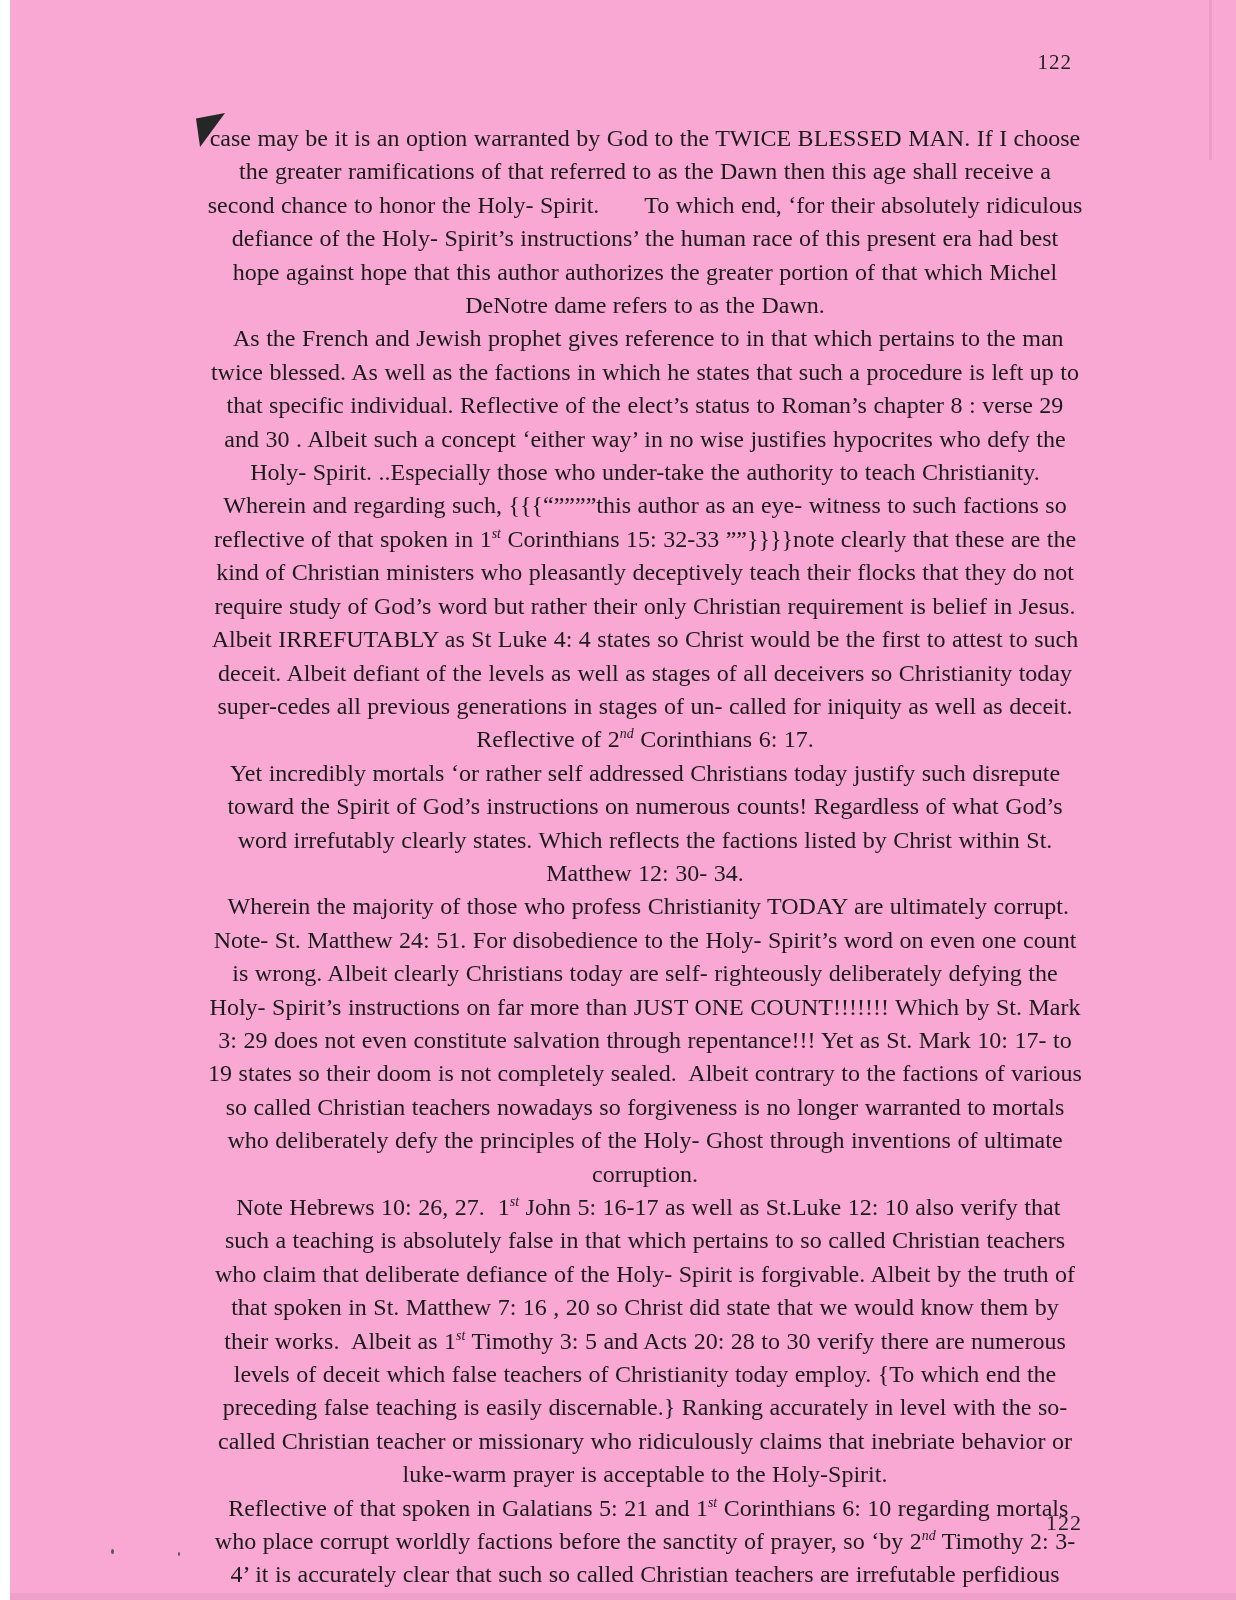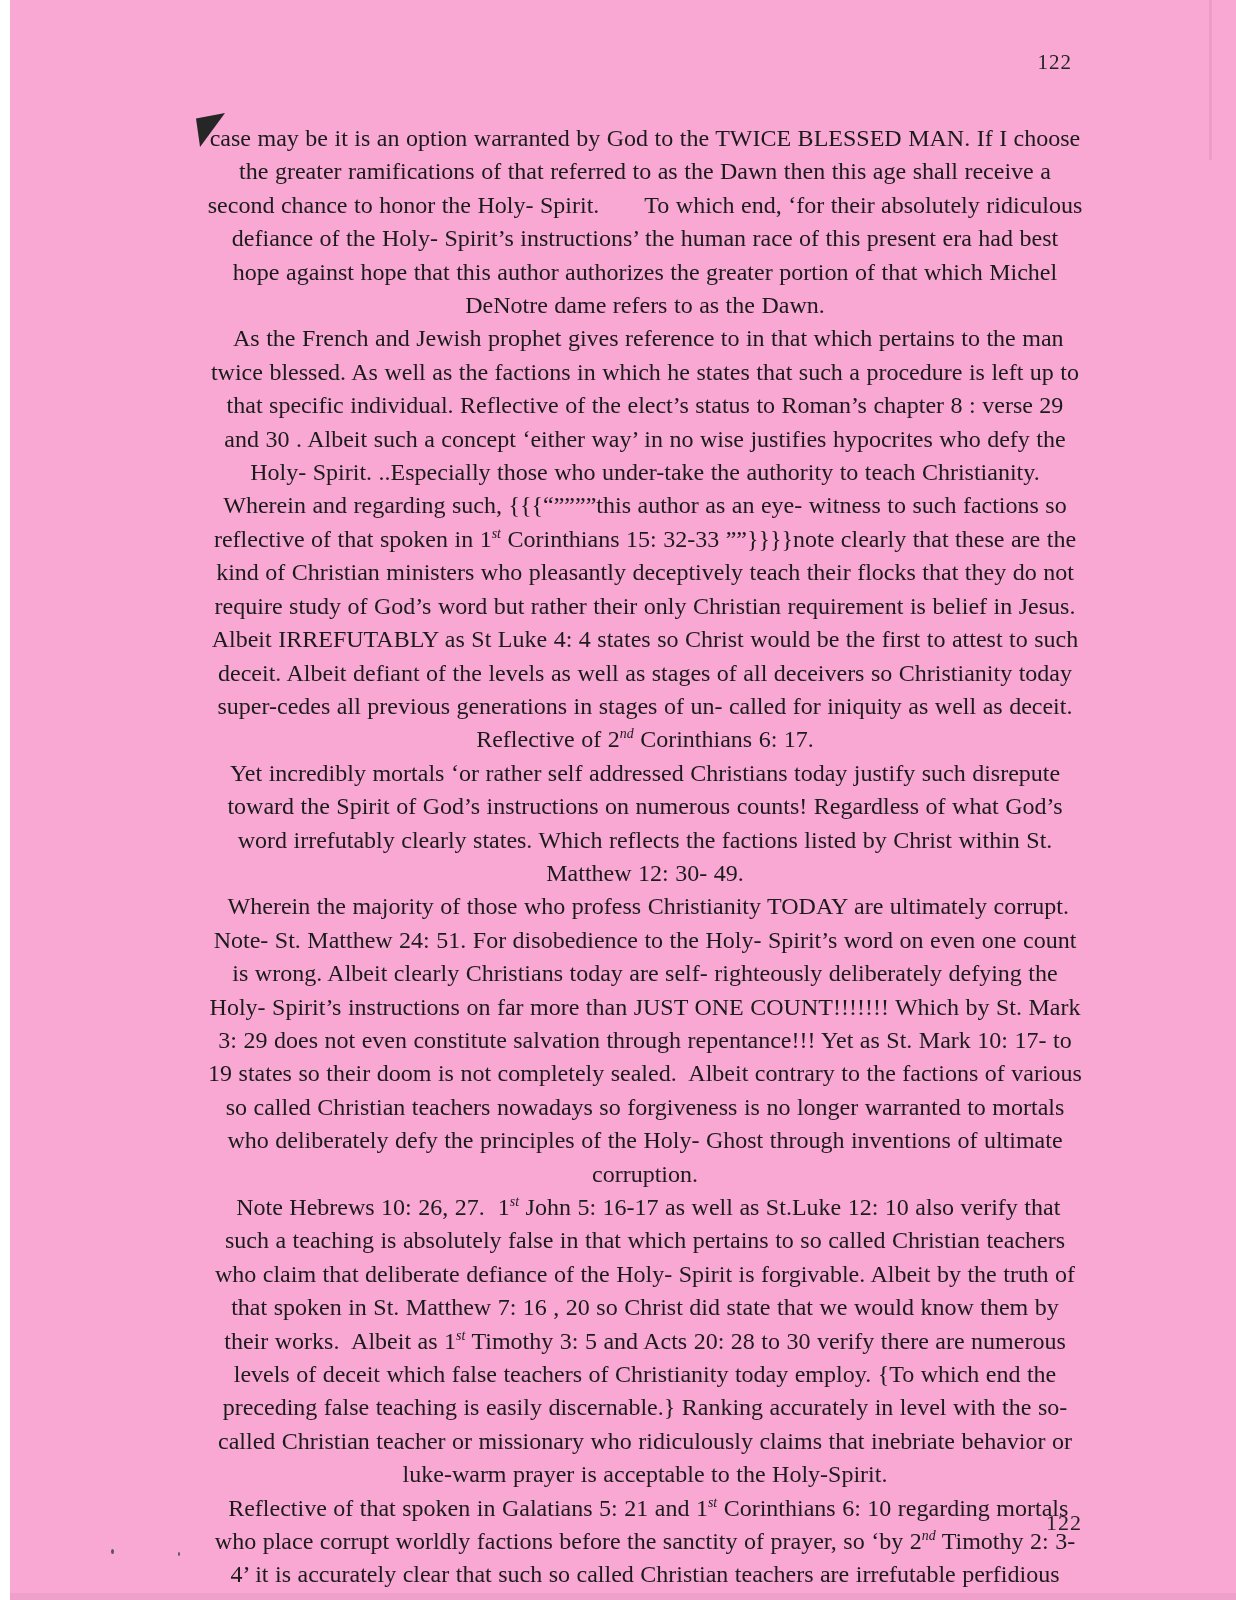--- a/index.html
+++ b/index.html
@@ -92,21 +92,21 @@
 
 <div class="page">
 
   <div class="page-num top">122</div>
 
   <div class="triangle-mark"></div>
 
   <div class="text-block">
     <p><span>case may be it is an option warranted by God to the TWICE BLESSED MAN. If I choose the greater ramifications of that referred to as the Dawn then this age shall receive a second chance to honor the Holy- Spirit.       To which end, ‘for their absolutely ridiculous defiance of the Holy- Spirit’s instructions’ the human race of this present era had best hope against hope that this author authorizes the greater portion of that which Michel DeNotre dame refers to as the Dawn.</span></p>
     <p><span> As the French and Jewish prophet gives reference to in that which pertains to the man twice blessed. As well as the factions in which he states that such a procedure is left up to that specific individual. Reflective of the elect’s status to Roman’s chapter 8 : verse 29 and 30 . Albeit such a concept ‘either way’ in no wise justifies hypocrites who defy the Holy- Spirit. ..Especially those who under-take the authority to teach Christianity. Wherein and regarding such, {{{“””””this author as an eye- witness to such factions so reflective of that spoken in 1</span><sup>st</sup><span> Corinthians 15: 32-33 ””}}}}note clearly that these are the kind of Christian ministers who pleasantly deceptively teach their flocks that they do not require study of God’s word but rather their only Christian requirement is belief in Jesus. Albeit IRREFUTABLY as St Luke 4: 4 states so Christ would be the first to attest to such deceit. Albeit defiant of the levels as well as stages of all deceivers so Christianity today super-cedes all previous generations in stages of un- called for iniquity as well as deceit. Reflective of 2</span><sup>nd</sup><span> Corinthians 6: 17.</span></p>
-    <p><span>Yet incredibly mortals ‘or rather self addressed Christians today justify such disrepute toward the Spirit of God’s instructions on numerous counts! Regardless of what God’s word irrefutably clearly states. Which reflects the factions listed by Christ within St. Matthew 12: 30- 49.</span></p>
+    <p><span>Yet incredibly mortals ‘or rather self addressed Christians today justify such disrepute toward the Spirit of God’s instructions on numerous counts! Regardless of what God’s word irrefutably clearly states. Which reflects the factions listed by Christ within St. Matthew 12: 30- 34.</span></p>
     <p><span> Wherein the majority of those who profess Christianity TODAY are ultimately corrupt. Note- St. Matthew 24: 51. For disobedience to the Holy- Spirit’s word on even one count is wrong. Albeit clearly Christians today are self- righteously deliberately defying the Holy- Spirit’s instructions on far more than JUST ONE COUNT!!!!!!! Which by St. Mark 3: 29 does not even constitute salvation through repentance!!! Yet as St. Mark 10: 17- to 19 states so their doom is not completely sealed.  Albeit contrary to the factions of various so called Christian teachers nowadays so forgiveness is no longer warranted to mortals who deliberately defy the principles of the Holy- Ghost through inventions of ultimate corruption.</span></p>
     <p><span> Note Hebrews 10: 26, 27.  1</span><sup>st</sup><span> John 5: 16-17 as well as St.Luke 12: 10 also verify that such a teaching is absolutely false in that which pertains to so called Christian teachers who claim that deliberate defiance of the Holy- Spirit is forgivable. Albeit by the truth of that spoken in St. Matthew 7: 16 , 20 so Christ did state that we would know them by their works.  Albeit as 1</span><sup>st</sup><span> Timothy 3: 5 and Acts 20: 28 to 30 verify there are numerous levels of deceit which false teachers of Christianity today employ. {To which end the preceding false teaching is easily discernable.} Ranking accurately in level with the so-called Christian teacher or missionary who ridiculously claims that inebriate behavior or luke-warm prayer is acceptable to the Holy-Spirit.</span></p>
     <p><span> Reflective of that spoken in Galatians 5: 21 and 1</span><sup>st</sup><span> Corinthians 6: 10 regarding mortals who place corrupt worldly factions before the sanctity of prayer, so ‘by 2</span><sup>nd</sup><span> Timothy 2: 3- 4’ it is accurately clear that such so called Christian teachers are irrefutable perfidious hypocrites. Note St. Matthew 12: 30, and St. James 4: verse 4. For by the Holy- Spirit’s</span></p>
   </div>
 
   <div class="page-num bottom">122</div>
 
   <div class="scan-edge-right"></div>
   <div class="scan-edge-bottom"></div>
   <div class="speck s1"></div>

